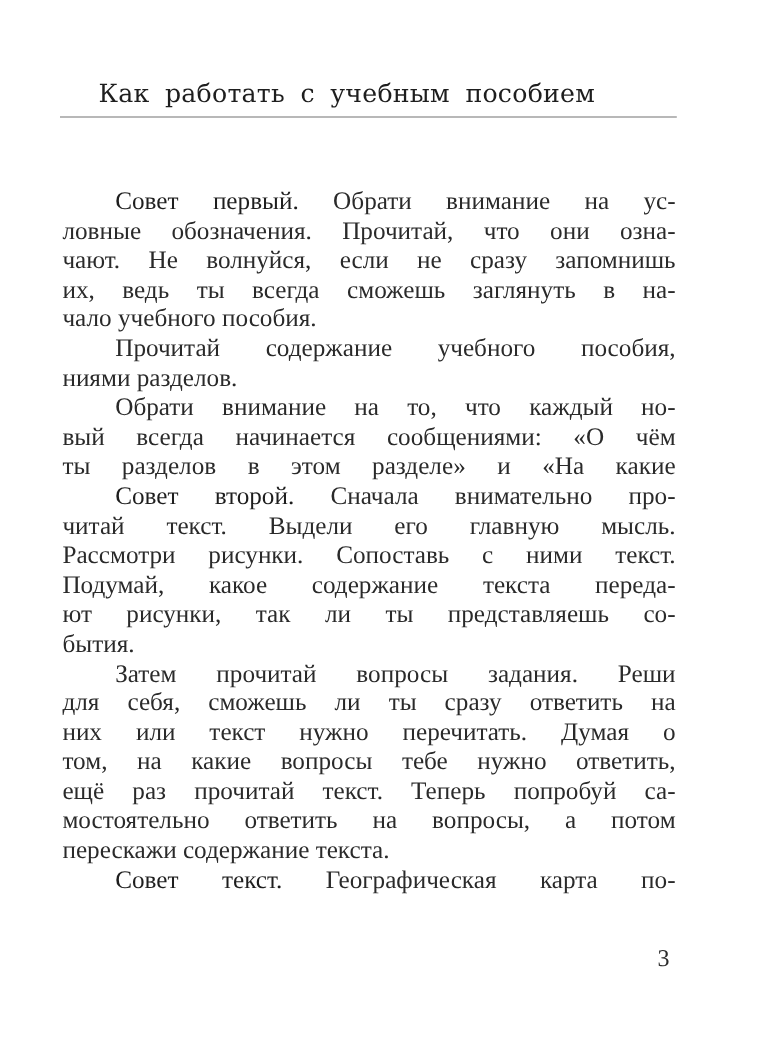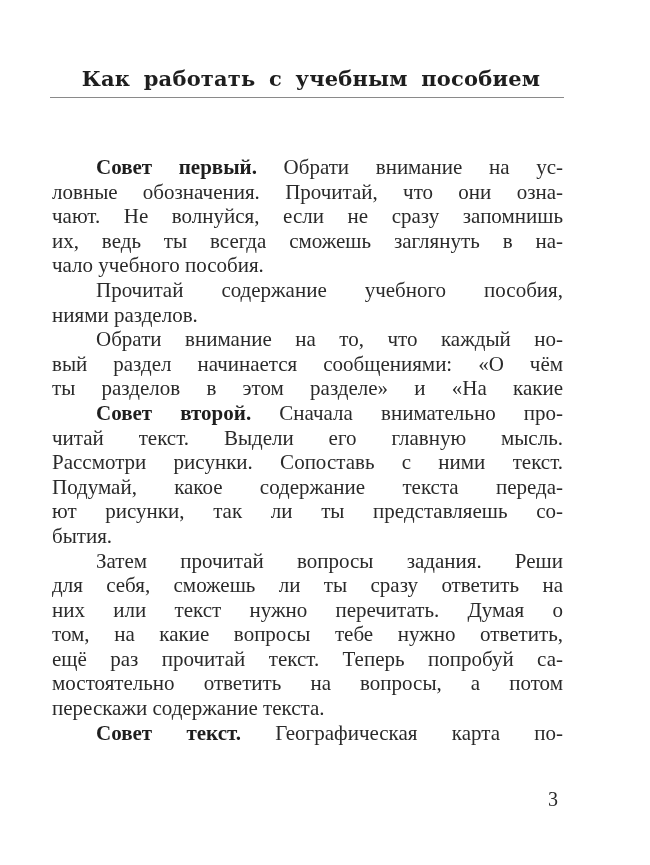--- a/index.html
+++ b/index.html
@@ -1,28 +1,28 @@
 <!DOCTYPE html>
 <html><head>
 <meta charset="utf-8">
 <style>
   html, body { margin: 0; padding: 0; background: #ffffff; }
   body { width: 650px; height: 865px; position: relative; overflow: hidden;
          font-family: "DejaVu Serif", "Liberation Serif", serif; color: #2a2a2a; }
-  .title { position: absolute; left: 54px; top: 66px; width: 514px; text-align: center;
-           font-family: "DejaVu Serif", serif; font-weight: bold; font-size: 21px;
+  .title { position: absolute; left: 32px; top: 66px; width: 514px; text-align: center;
+           font-family: "DejaVu Serif", serif; font-weight: normal; font-size: 21px;
            word-spacing: 6px; color: #1e1e1e; letter-spacing: 0.2px; }
   .rule { position: absolute; left: 50px; top: 97px; width: 514px; height: 1px; background: #8a8a8a; }
   .body { position: absolute; left: 52px; top: 155px; width: 511px;
           font-family: "Liberation Serif", serif; font-size: 21px; line-height: 24.6px;
           text-align: justify; }
   .line { display: block; white-space: nowrap; text-align-last: justify; text-align: justify; }
   .line.last { text-align-last: left; }
   .indent { padding-left: 44px; }
-  b { font-weight: bold; color: #1e1e1e; }
+  b { font-weight: normal; color: #1e1e1e; }
   .pagenum { position: absolute; left: 548px; top: 788px; font-family: "Liberation Serif", serif;
              font-size: 20px; color: #2a2a2a; }
 </style>
 </head>
 <body>
 
 <div class="title">Как работать с учебным пособием</div>
 <div class="rule"></div>
 
 <div class="body">
@@ -30,21 +30,21 @@
   <span class="line indent"><b>Совет первый.</b><span> Обрати внимание на ус-</span></span>
   <span class="line">ловные обозначения. Прочитай, что они озна-</span>
   <span class="line">чают. Не волнуйся, если не сразу запомнишь</span>
   <span class="line">их, ведь ты всегда сможешь заглянуть в на-</span>
   <span class="line last">чало учебного пособия.</span>
 
   <span class="line indent">Прочитай содержание учебного пособия,</span>
   <span class="line last">ниями разделов.</span>
 
   <span class="line indent">Обрати внимание на то, что каждый но-</span>
-  <span class="line">вый раздел начинается сообщениями: «О чём</span>
+  <span class="line">вый всегда начинается сообщениями: «О чём</span>
   <span class="line">ты разделов в этом разделе» и «На какие</span>
 
   <span class="line indent"><b>Совет второй.</b><span> Сначала внимательно про-</span></span>
   <span class="line">читай текст. Выдели его главную мысль.</span>
   <span class="line">Рассмотри рисунки. Сопоставь с ними текст.</span>
   <span class="line">Подумай, какое содержание текста переда-</span>
   <span class="line">ют рисунки, так ли ты представляешь со-</span>
   <span class="line last">бытия.</span>
 
   <span class="line indent">Затем прочитай вопросы задания. Реши</span>

